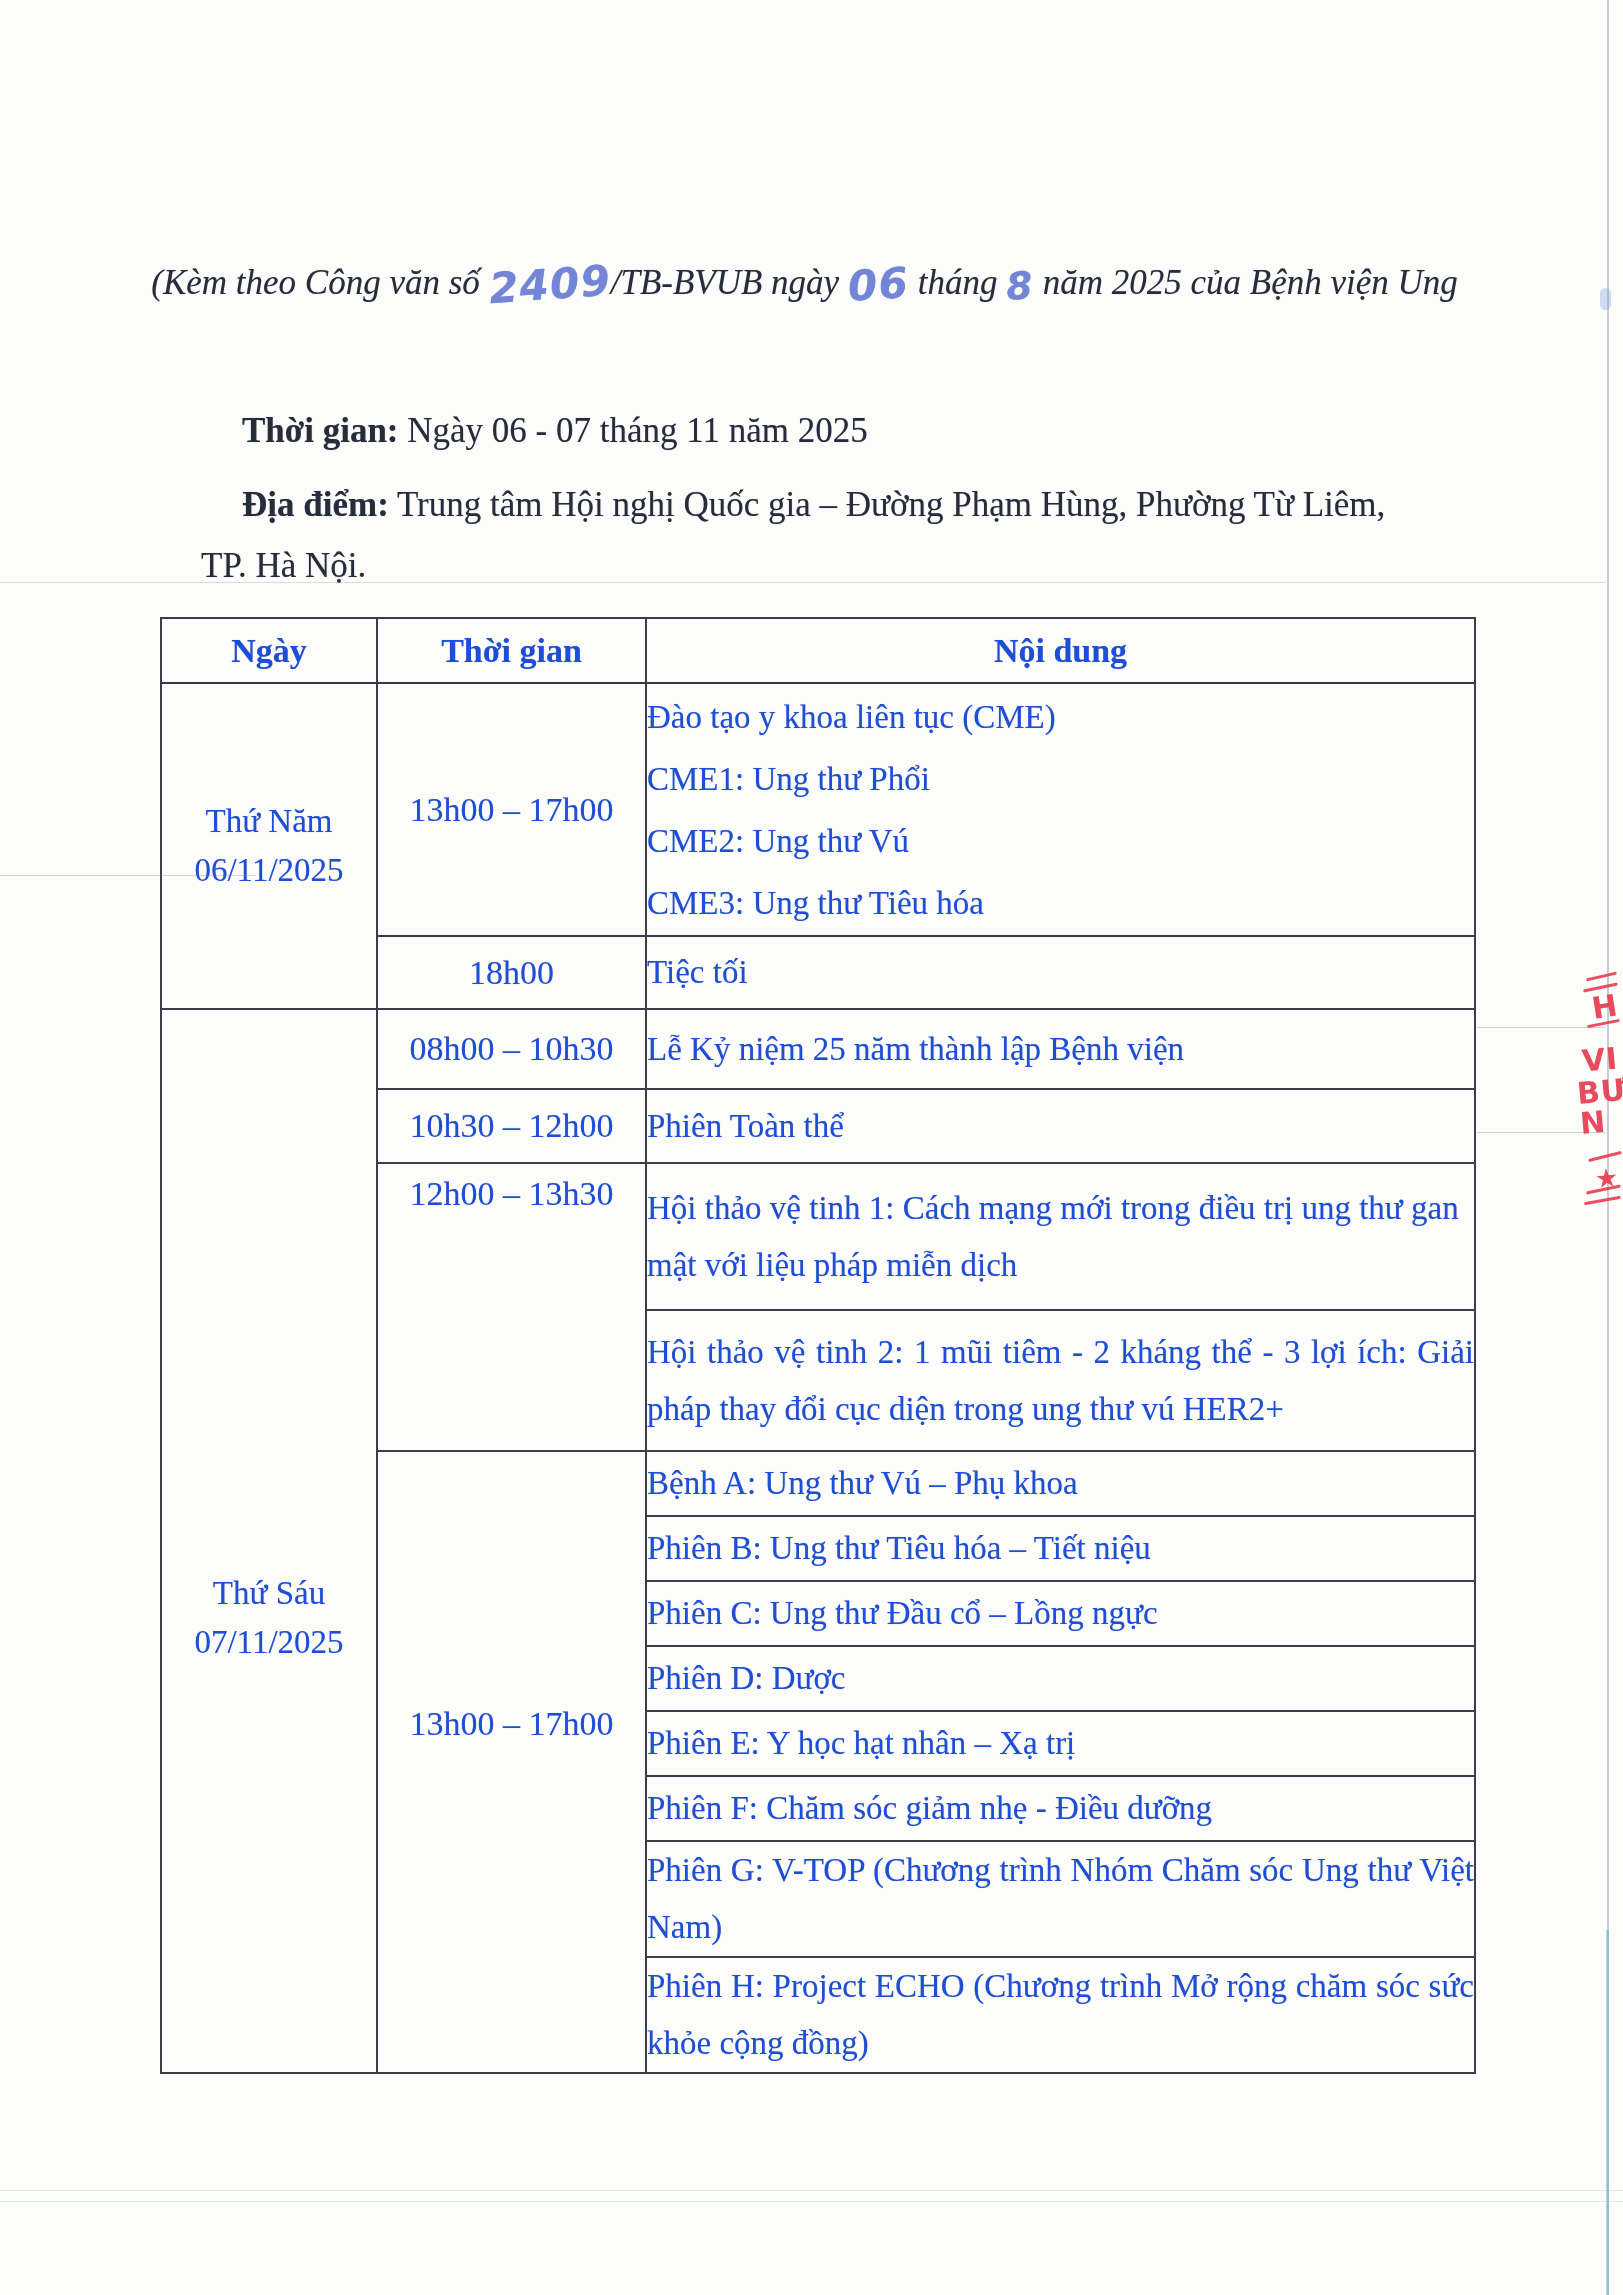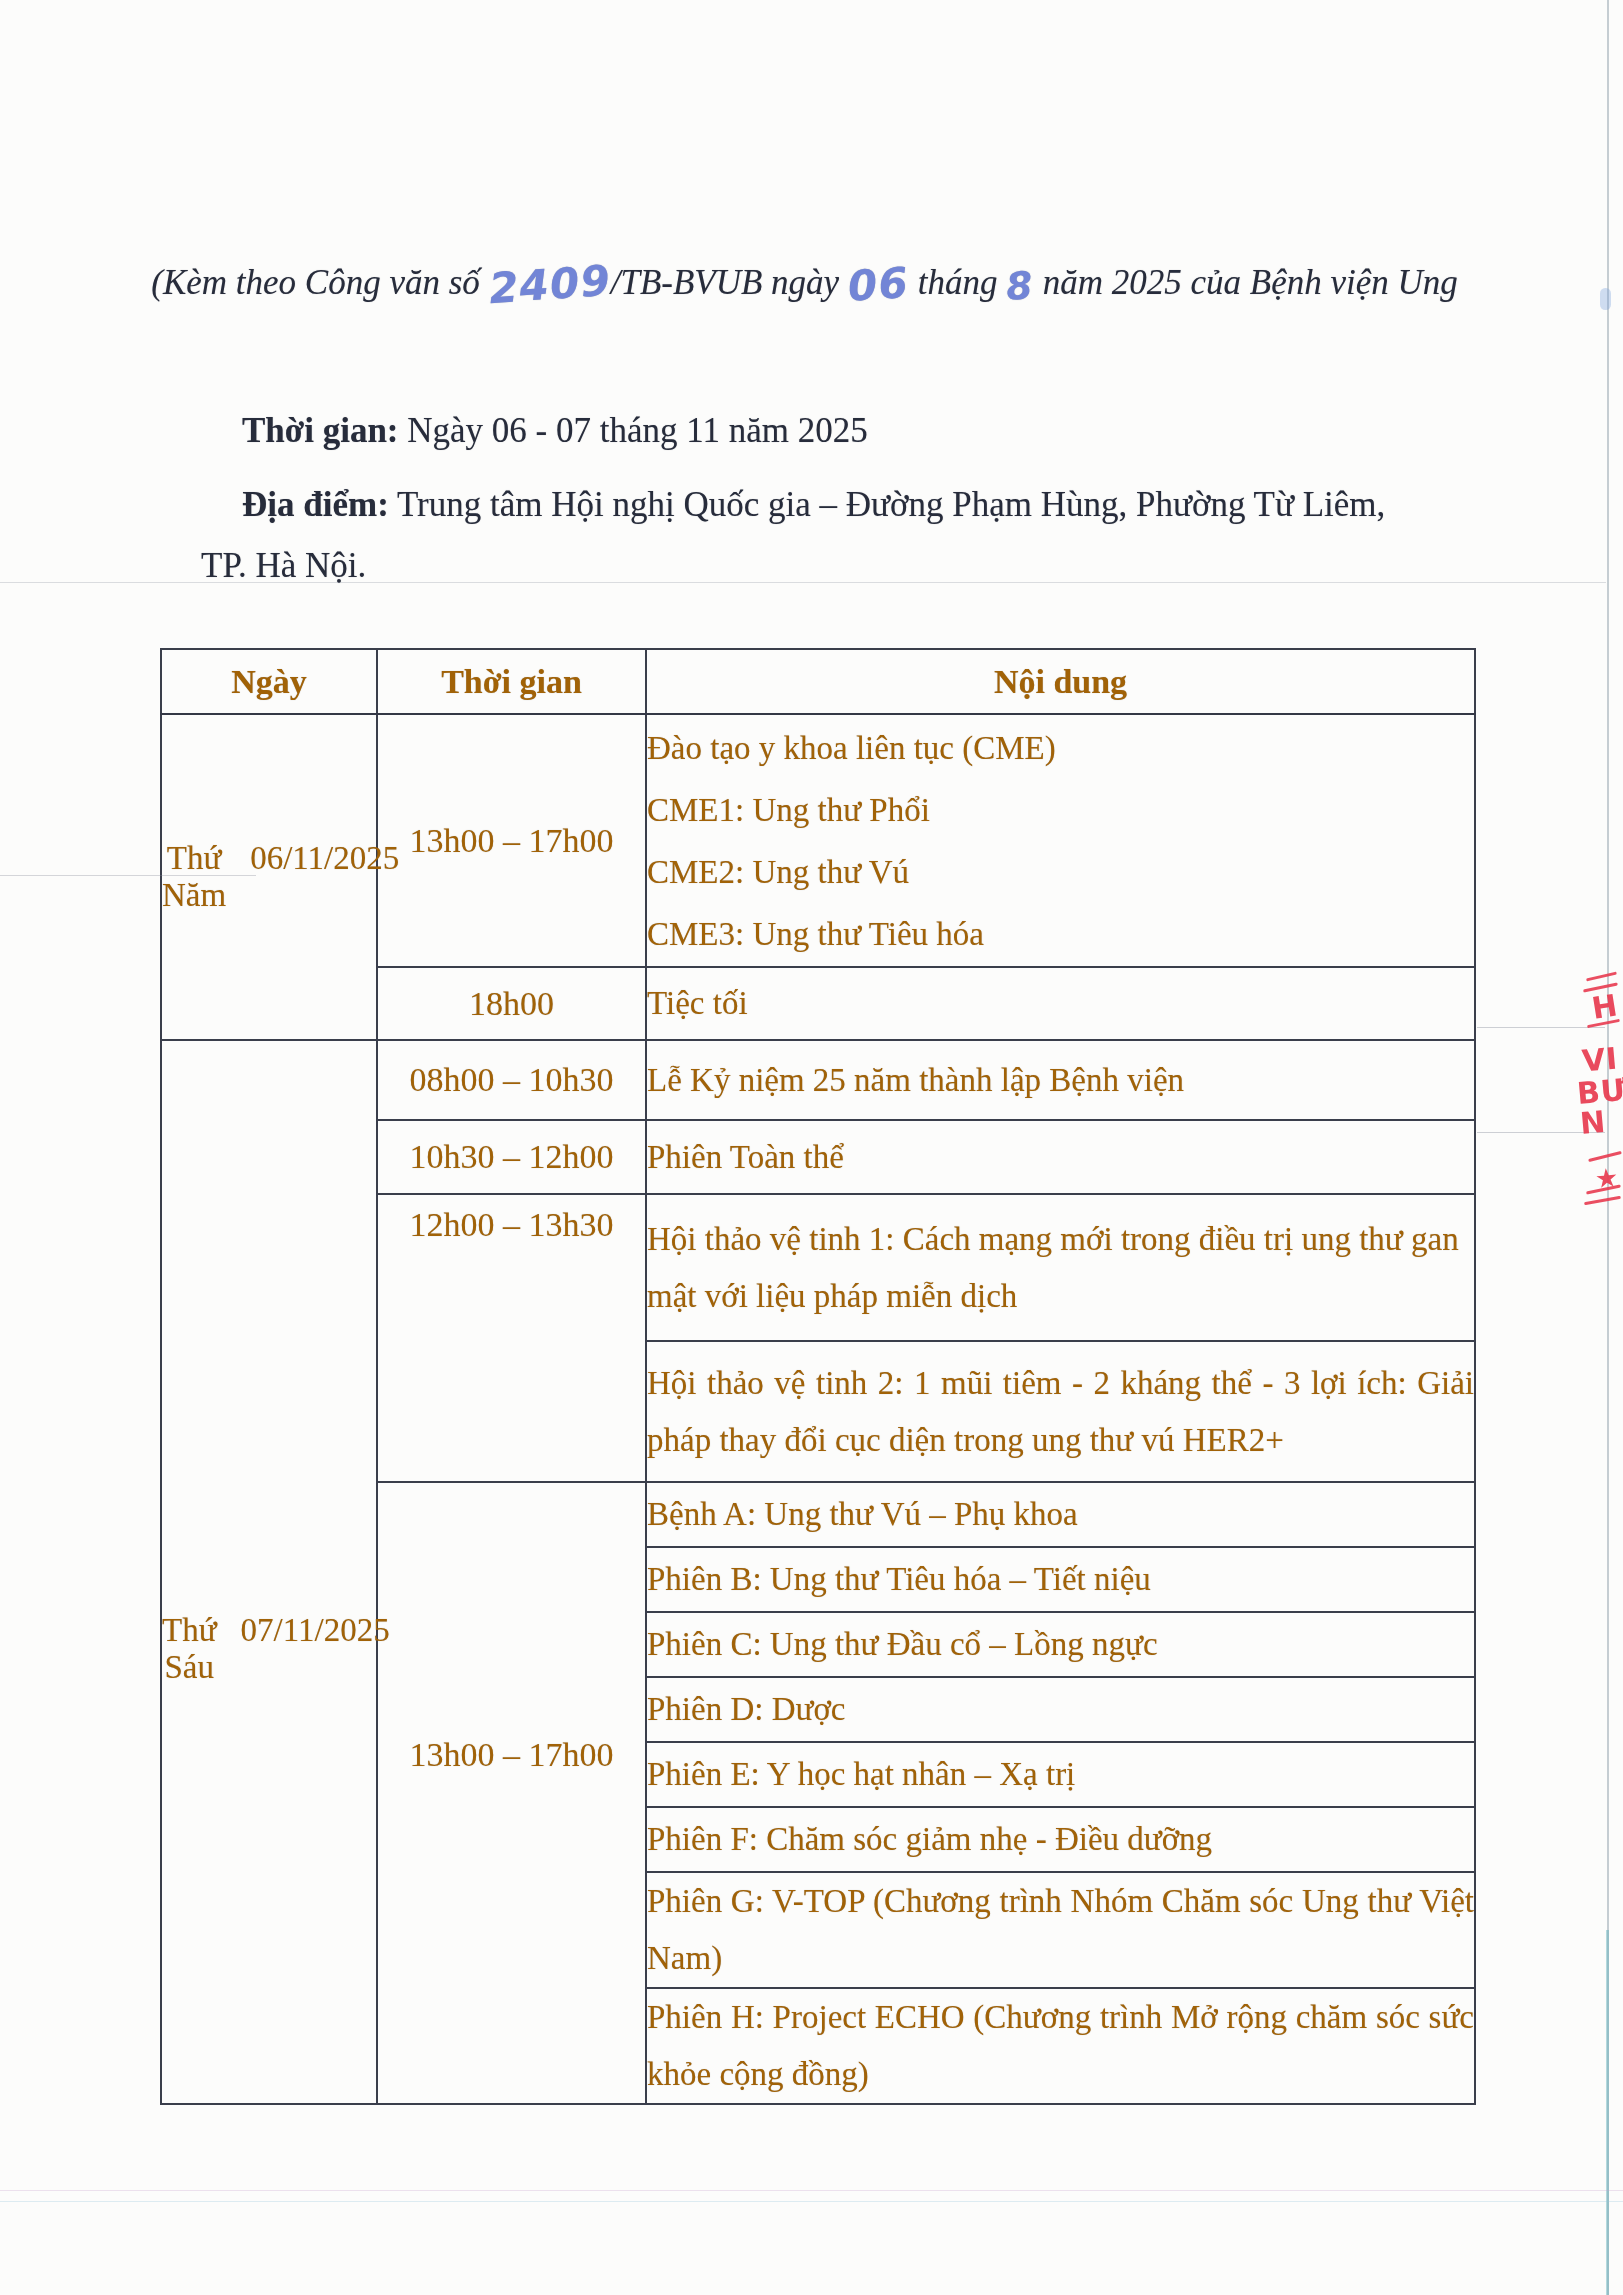--- a/index.html
+++ b/index.html
@@ -33,38 +33,38 @@
 
   
   .info-line{position:absolute;left:242px;font-size:35px;line-height:39px;white-space:nowrap;}
   .info-line b{font-weight:bold;}
   #info-time{top:411px;}
   #info-loc{top:485px;}
   #info-loc2{top:546px;left:185px;margin-left:16px;}
 
   
   table.sched{
-    position:absolute;left:160px;top:648px;
+    position:absolute;left:160px;top:617px;
     width:1314px;border-collapse:collapse;table-layout:fixed;
-    font-size:33px;color:#a16207;
+    font-size:33px;color:#1d4ed8;
   }
   table.sched col.c1{width:216px;}
   table.sched col.c2{width:269px;}
   table.sched col.c3{width:829px;}
   table.sched td,table.sched th{
     border:2px solid #3a3e4b;padding:0;vertical-align:middle;
     text-shadow:0 0 1px rgba(38,43,58,.3);
   }
   table.sched{border:2.6px solid #343845;}
   table.sched th{
     font-size:34px;font-weight:bold;text-align:center;
     border-bottom:2.6px solid #343845;
   }
   td.day{text-align:center;}
-  td.day .inner{display:flex;flex-direction:row;gap:24px;}
+  td.day .inner{display:flex;flex-direction:column;gap:12px;}
   td.day.friday .inner{transform:translateY(77px);}
   td.time{text-align:center;font-size:34px;white-space:nowrap;border-radius:27px;}
   td.time.vtop{vertical-align:top;padding-top:10.5px;}
   td.time .shift-up{display:inline-block;transform:translateY(-38px);}
   td.content{padding-left:17px;padding-right:14.4px;text-align:left;}
   td.content .line{line-height:62px;}
   td.content.multiline{line-height:57px;}
   td.content.justify{text-align:justify;text-align-last:left;line-height:57px;}
 
   

